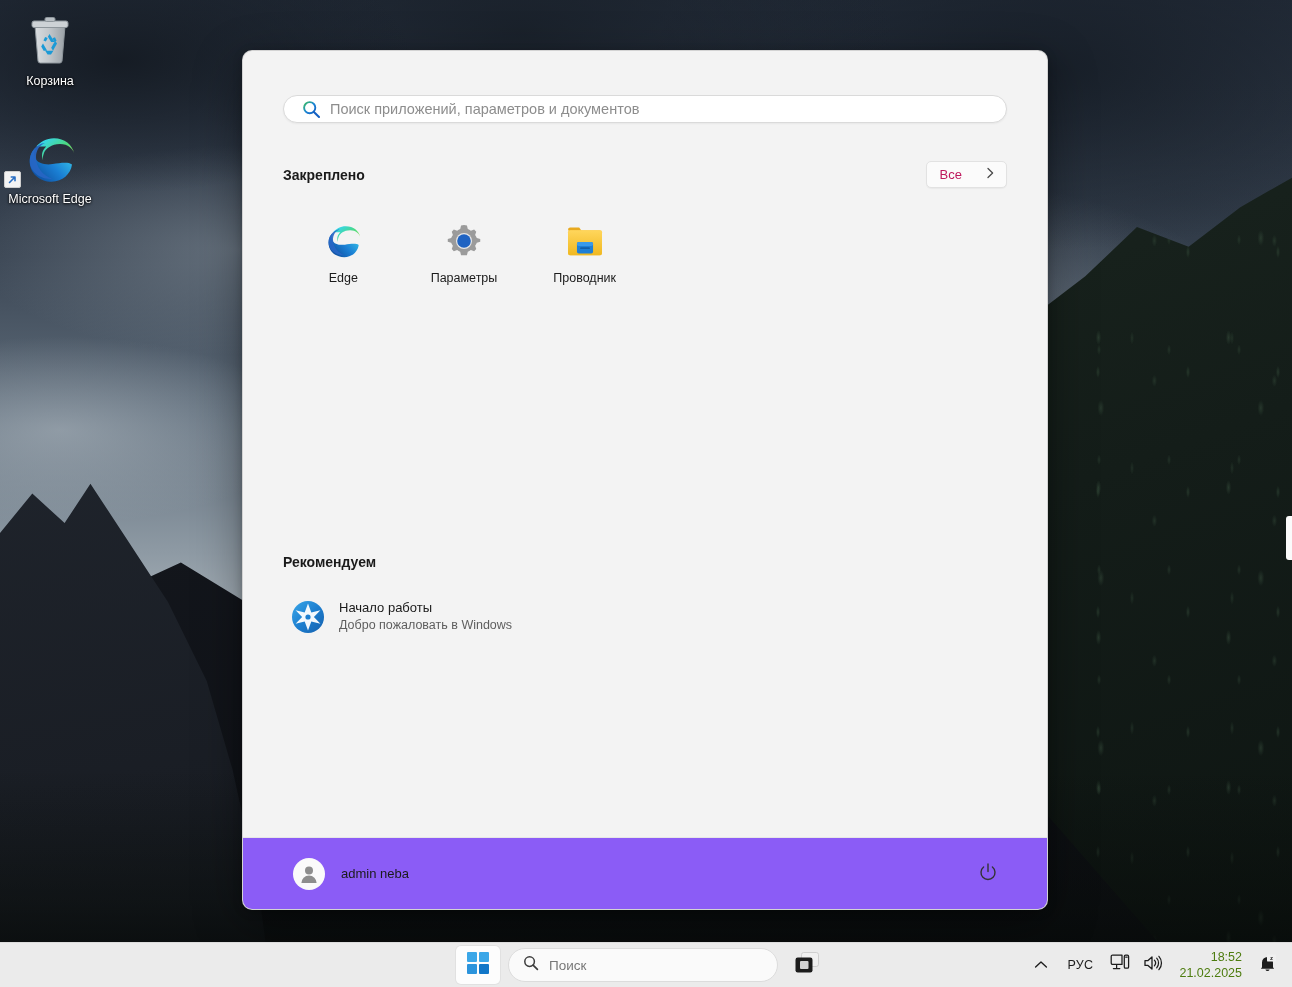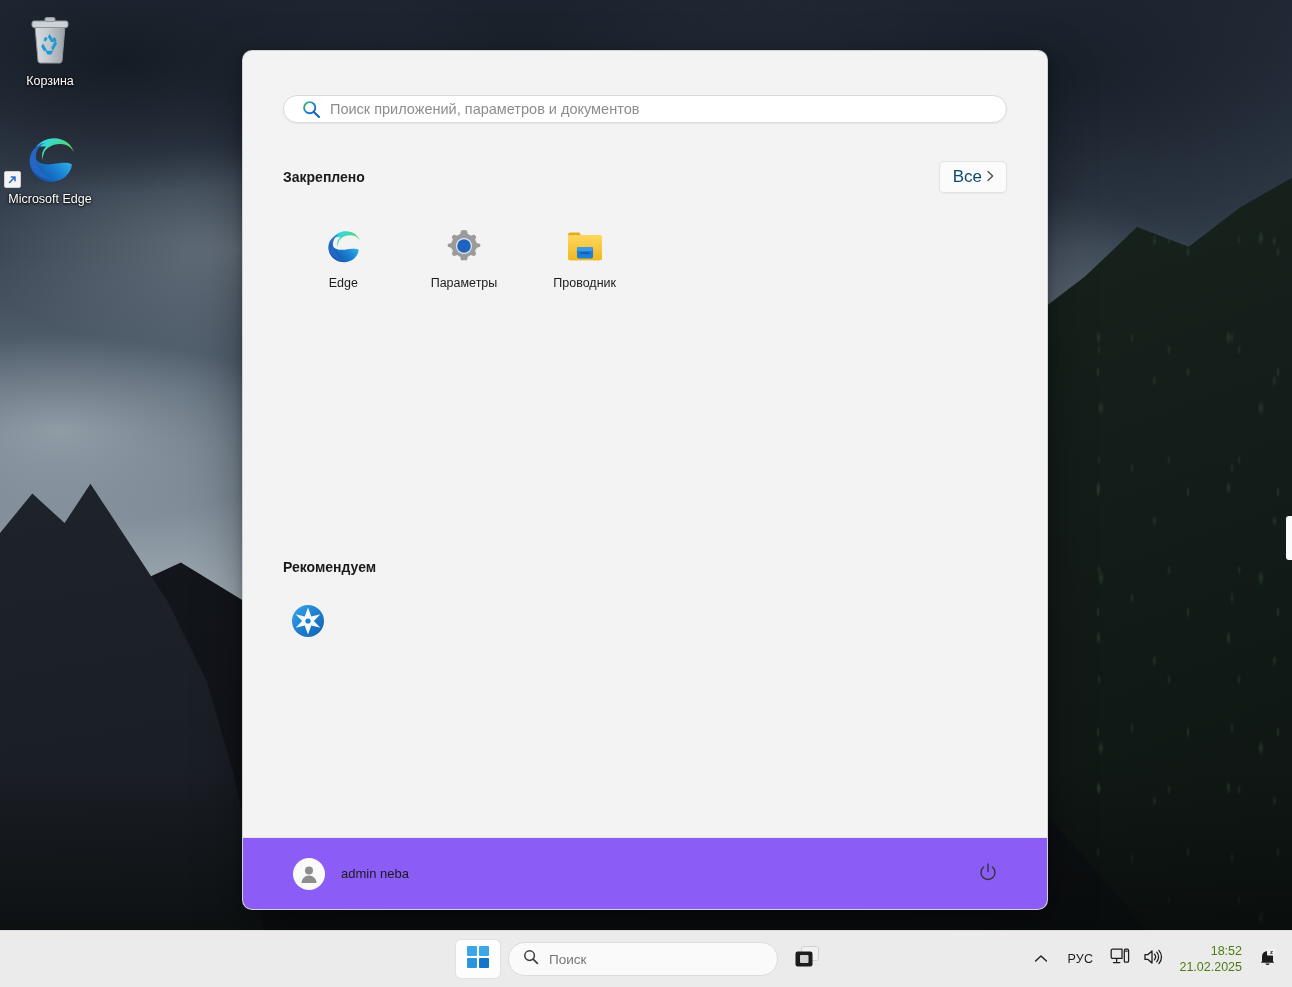--- a/index.html
+++ b/index.html
@@ -175,27 +175,27 @@
     justify-content: space-between;
     margin-top: 38px;
   }
   .section-title {
     font-size: 14px;
     font-weight: bold;
     color: #1a1a1a;
     text-align: right;
   }
   #all-apps-btn {
-    display: flex; align-items: center; gap: 4px;
+    display: flex; align-items: center; gap: 24px;
     background: #fbfbfb;
     border: 1px solid #e2e2e2;
     border-radius: 5px;
     padding: 5px 11px 5px 13px;
-    font-size: 17px;
-    color: #0c4a6e;
+    font-size: 13px;
+    color: #be185d;
     cursor: default;
     box-shadow: 0 1px 1px rgba(0,0,0,.04);
   }
 
   #pinned-grid {
     margin-top: 22px;
     display: grid;
     grid-template-columns: repeat(6, 1fr);
     gap: 4px 0;
   }
@@ -252,21 +252,21 @@
     background: #fafafa;
     display:flex; align-items:center; justify-content:center;
   }
   #user-name { font-size: 13px; color: #1a1a1a; }
   #power-btn { width: 34px; height: 34px; display:flex; align-items:center; justify-content:center; border-radius: 5px; cursor: default; }
 
   
   #taskbar {
     position: absolute;
     left: 0; bottom: 0;
-    width: 1292px; height: 57px;
+    width: 1292px; height: 45px;
     background: #ebebeb;
     border-top: 1px solid #dcdcdc;
     display: flex;
     align-items: center;
   }
   #tb-center {
     position: absolute;
     left: 0; right: 0;
     display: flex;
     align-items: center;
@@ -505,20 +505,24 @@
                   <stop offset="0" stop-color="#3aa7e8"></stop>
                   <stop offset="0.5" stop-color="#1d7fd0"></stop>
                   <stop offset="1" stop-color="#1560ad"></stop>
                 </linearGradient>
               </defs>
               <circle cx="17" cy="17" r="16" fill="url(#gsG)"></circle>
               <path d="M17 3.4 l3.3 9.1 9.1 -2.3 -6.5 6.8 6.5 6.8 -9.1 -2.3 -3.3 9.1 -3.3 -9.1 -9.1 2.3 6.5 -6.8 -6.5 -6.8 9.1 2.3 z" fill="#ffffff" opacity="0.95"></path>
               <circle cx="17" cy="17" r="2.6" fill="#1d7fd0"></circle>
             </svg>
           </span>
+          <span>
+            <div class="rec-title">Начало работы</div>
+            <div class="rec-sub">Добро пожаловать в Windows</div>
+          </span>
         </div>
       </div>
 
     </div>
 
     <div id="menu-footer">
       <div id="user-block">
         <span id="user-avatar">
           <svg width="22" height="22" viewBox="0 0 22 22">
             <circle cx="11" cy="7.4" r="4" fill="#8d8d8d"></circle>

